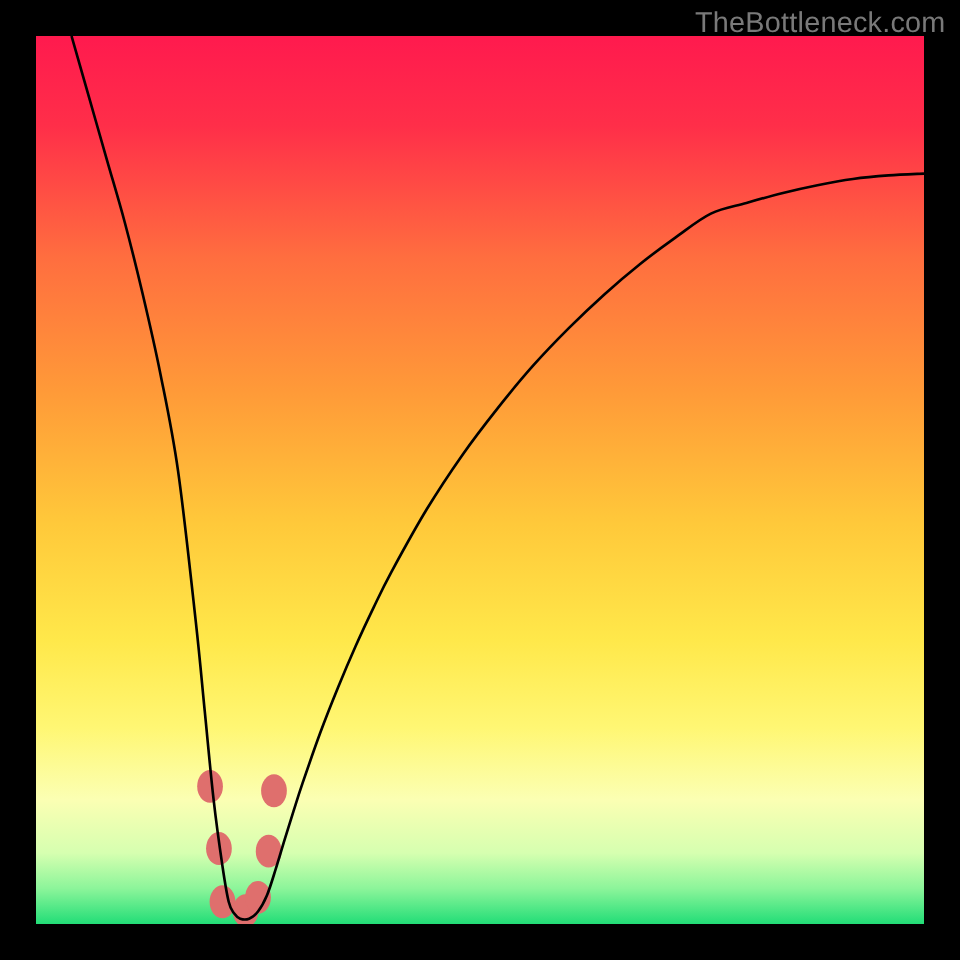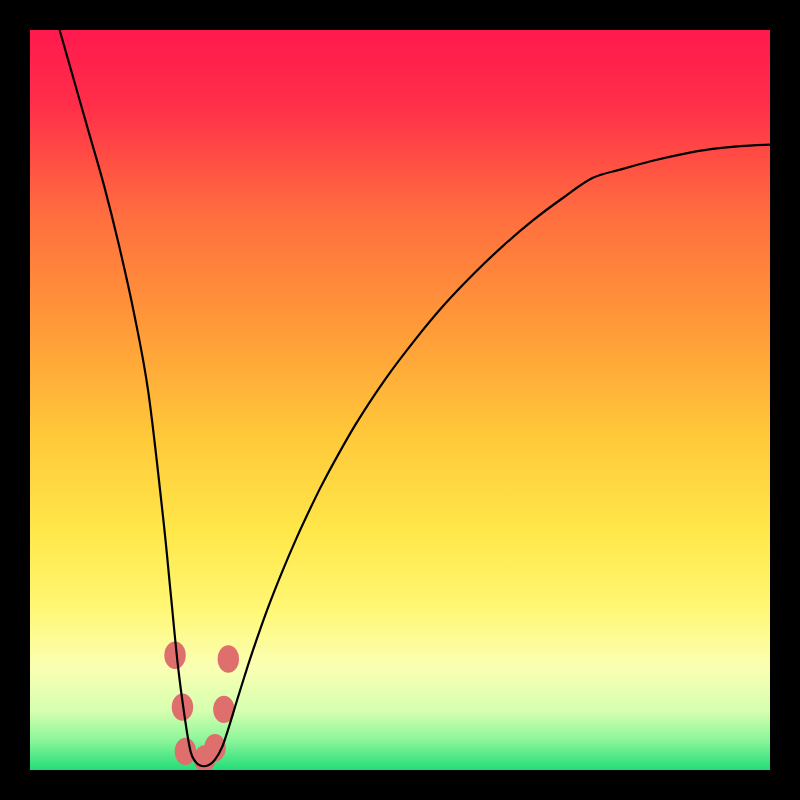--- a/index.html
+++ b/index.html
@@ -58,20 +58,21 @@
   .marker {
     fill: #df6f6d;
     stroke: none;
   }
 </style>
 </head>
 <body>
 
 <div class="stage">
 
+  <div class="watermark">TheBottleneck.com</div>
 
   <div class="plot-area">
 
     <svg class="gradient" viewBox="0 0 100 100" preserveAspectRatio="none">
       <defs>
         <linearGradient id="bgGrad" x1="0" y1="0" x2="0" y2="1">
             <stop offset="0%" stop-color="#ff1a4e"></stop>
             <stop offset="10%" stop-color="#ff2e49"></stop>
             <stop offset="25%" stop-color="#ff6e3f"></stop>
             <stop offset="40%" stop-color="#ff9a38"></stop>

